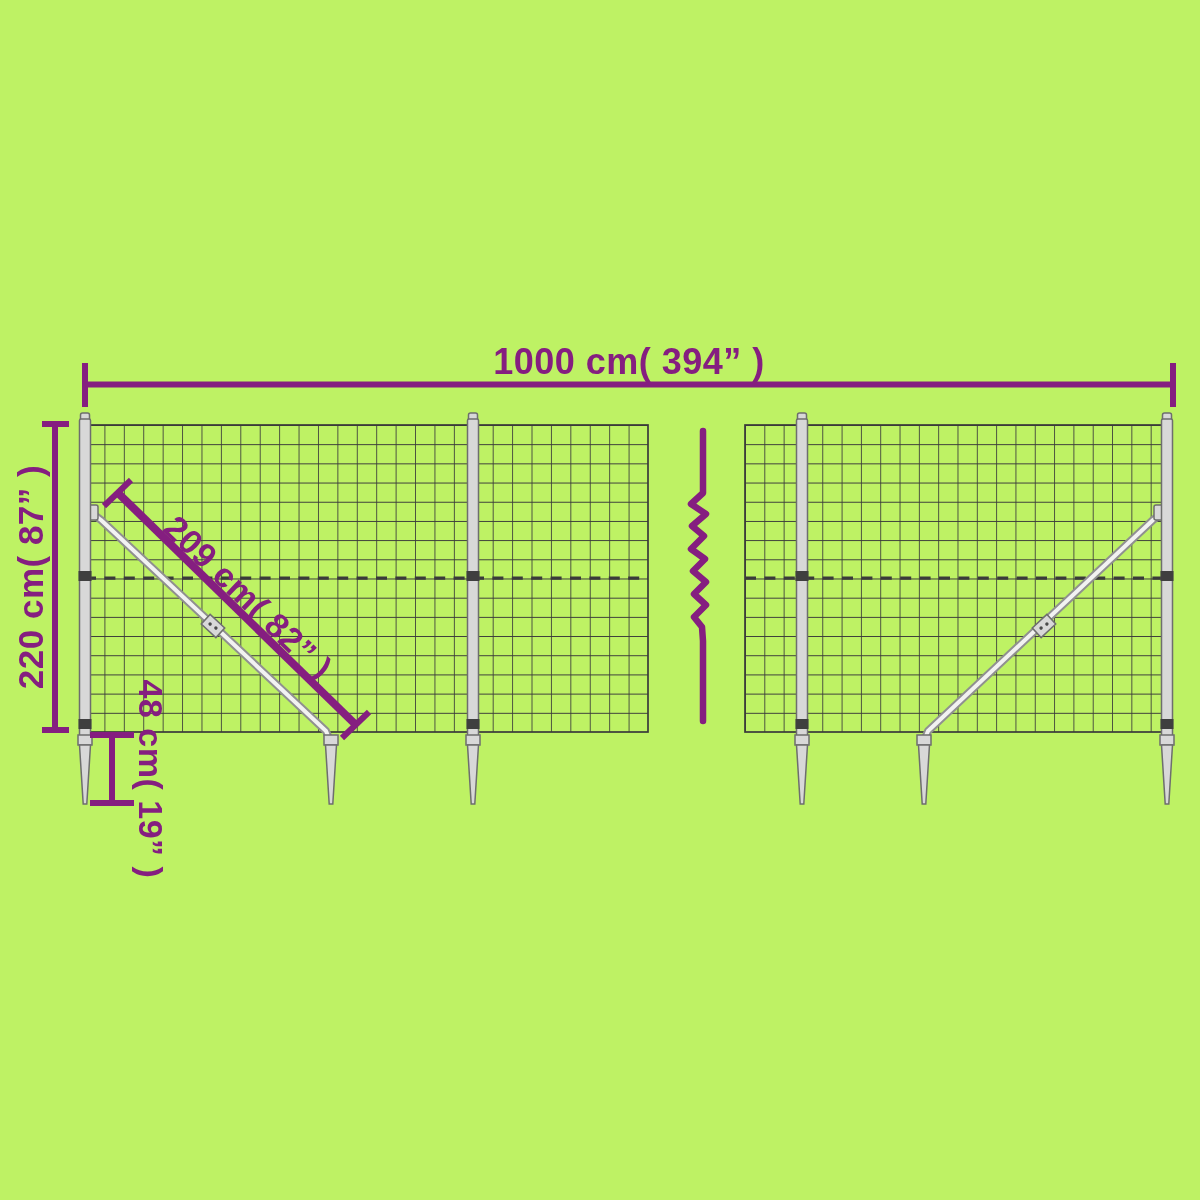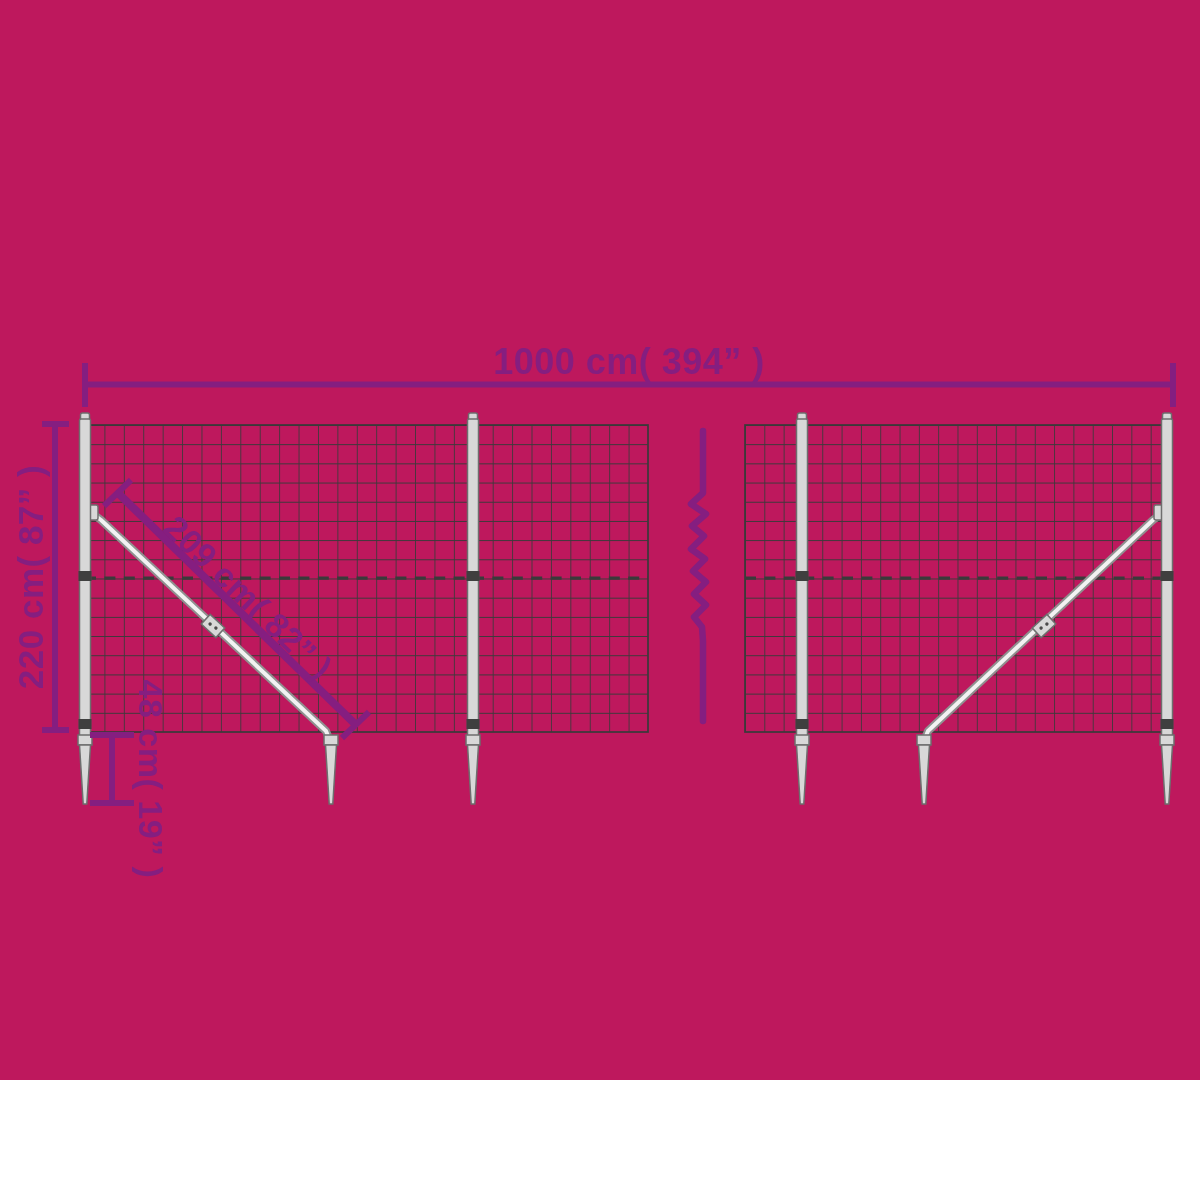--- a/index.html
+++ b/index.html
@@ -1,20 +1,20 @@
 <!DOCTYPE html>
 <html><head>
 <meta charset="utf-8">
 <style>
   html, body { margin: 0; padding: 0; background: #ffffff; }
   .stage {
     position: relative;
     width: 1200px;
-    height: 1080px;
-    background: #be185d;
+    height: 1200px;
+    background: #bef264;
     overflow: hidden;
   }
   svg { display: block; }
   .dim-label {
     font-family: "Liberation Sans", sans-serif;
     font-weight: 700;
     letter-spacing: 0.5px;
   }
 </style>
 </head>

